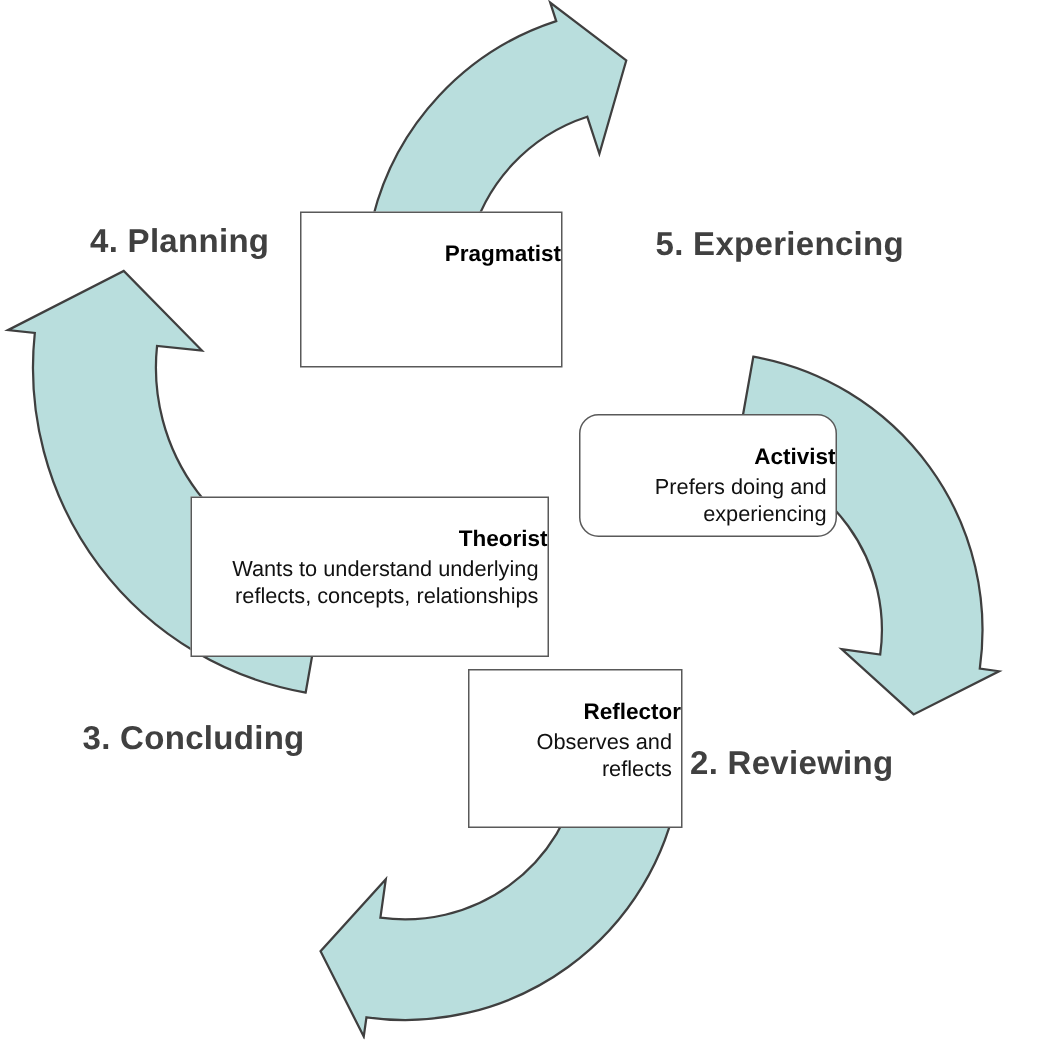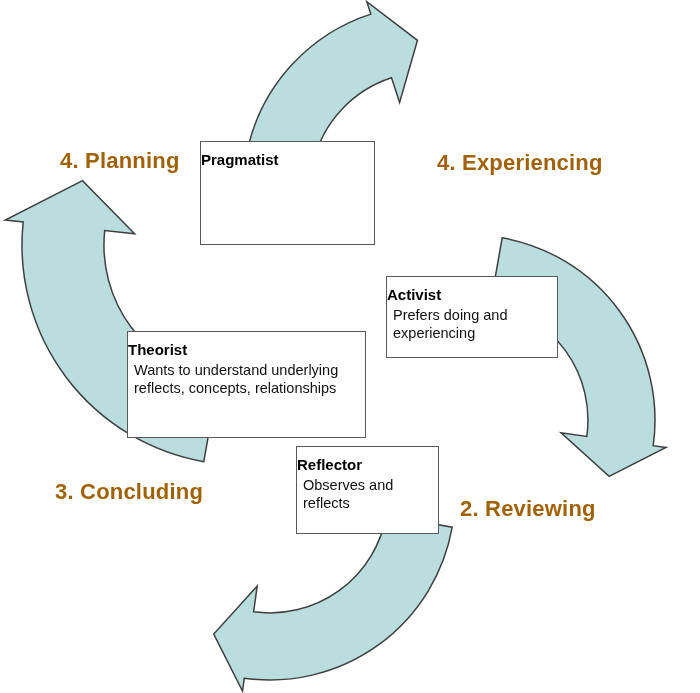--- a/index.html
+++ b/index.html
@@ -26,70 +26,70 @@
     fill: var(--arrow-fill, #b9dedd);
     stroke: var(--arrow-stroke, #3f3f3f);
     stroke-width: 1.5;
     stroke-linejoin: miter;
   }
   .stage-label {
     position: absolute;
     z-index: 2;
     font-weight: bold;
     font-size: 22px;
-    color: #a16207;
+    color: #404040;
     white-space: nowrap;
     letter-spacing: 0.2px;
   }
   .style-box {
     position: absolute;
     z-index: 2;
     background: #ffffff;
     border: 1px solid #595959;
-    text-align: left;
+    text-align: right;
     box-sizing: border-box;
-    padding-top: 9px;
+    padding-top: 19px;
   }
   .style-title {
     font-weight: bold;
     font-size: 15px;
     color: #000000;
     margin-bottom: 4px;
   }
   .style-desc {
     font-size: 14.5px;
     line-height: 1.24;
     color: #111111;
     padding: 0 6px;
   }
   #label-planning     { left: 60px;  top: 148px; }
   #label-experiencing { left: 437px; top: 150px; }
   #label-concluding   { left: 55px;  top: 479px; }
   #label-reviewing    { left: 460px; top: 496px; text-align: center; }
 
   #box-pragmatist { left: 200px; top: 141px; width: 175px; height: 104px; }
-  #box-activist   { left: 386px; top: 276px; width: 172px; height: 82px;  }
+  #box-activist   { left: 386px; top: 276px; width: 172px; height: 82px; border-radius: 13px;  }
   #box-theorist   { left: 127px; top: 331px; width: 239px; height: 107px; }
-  #box-reflector  { left: 296px; top: 446px; width: 143px; height: 88px;  }
+  #box-reflector  { left: 312px; top: 446px; width: 143px; height: 106px;  }
 </style>
 </head>
 <body>
 
 <div id="canvas">
 
   <svg id="arrow-layer" viewBox="0 0 700 693" xmlns="http://www.w3.org/2000/svg" aria-hidden="true">
     <path class="cycle-arrow" d="M 248.5 145.2 A 185 185 0 0 1 370.8 14.1 L 366.8 1.7 L 417.5 40.3 L 399.6 102.5 L 391.5 77.8 A 118 118 0 0 0 313.5 161.4 Z"></path>
     <path class="cycle-arrow" d="M 502.2 237.8 A 185 185 0 0 1 653.2 445.7 L 666 447.5 L 609.1 476.3 L 561.1 432.8 L 586.8 436.4 A 118 118 0 0 0 490.5 303.8 Z"></path>
     <path class="cycle-arrow" d="M 452.2 527.2 A 185 185 0 0 1 244.3 678.2 L 242.5 691 L 213.7 634.1 L 257.2 586.1 L 253.6 611.8 A 118 118 0 0 0 386.2 515.5 Z"></path>
     <path class="cycle-arrow" d="M 203.8 461.7 A 220 220 0 0 1 23.2 222 L 5.3 220.1 L 82.5 180.6 L 134.6 233.7 L 104.7 230.6 A 138 138 0 0 0 218 380.9 Z"></path>
   </svg>
 
   <div id="label-planning" class="stage-label">4. Planning</div>
 
-  <div id="label-experiencing" class="stage-label">4. Experiencing</div>
+  <div id="label-experiencing" class="stage-label">5. Experiencing</div>
 
   <div id="label-concluding" class="stage-label">3. Concluding</div>
 
   <div id="label-reviewing" class="stage-label">2. Reviewing</div>
 
   <div id="box-pragmatist" class="style-box">
     <div class="style-title">Pragmatist</div>
   </div>
 
   <div id="box-activist" class="style-box">

